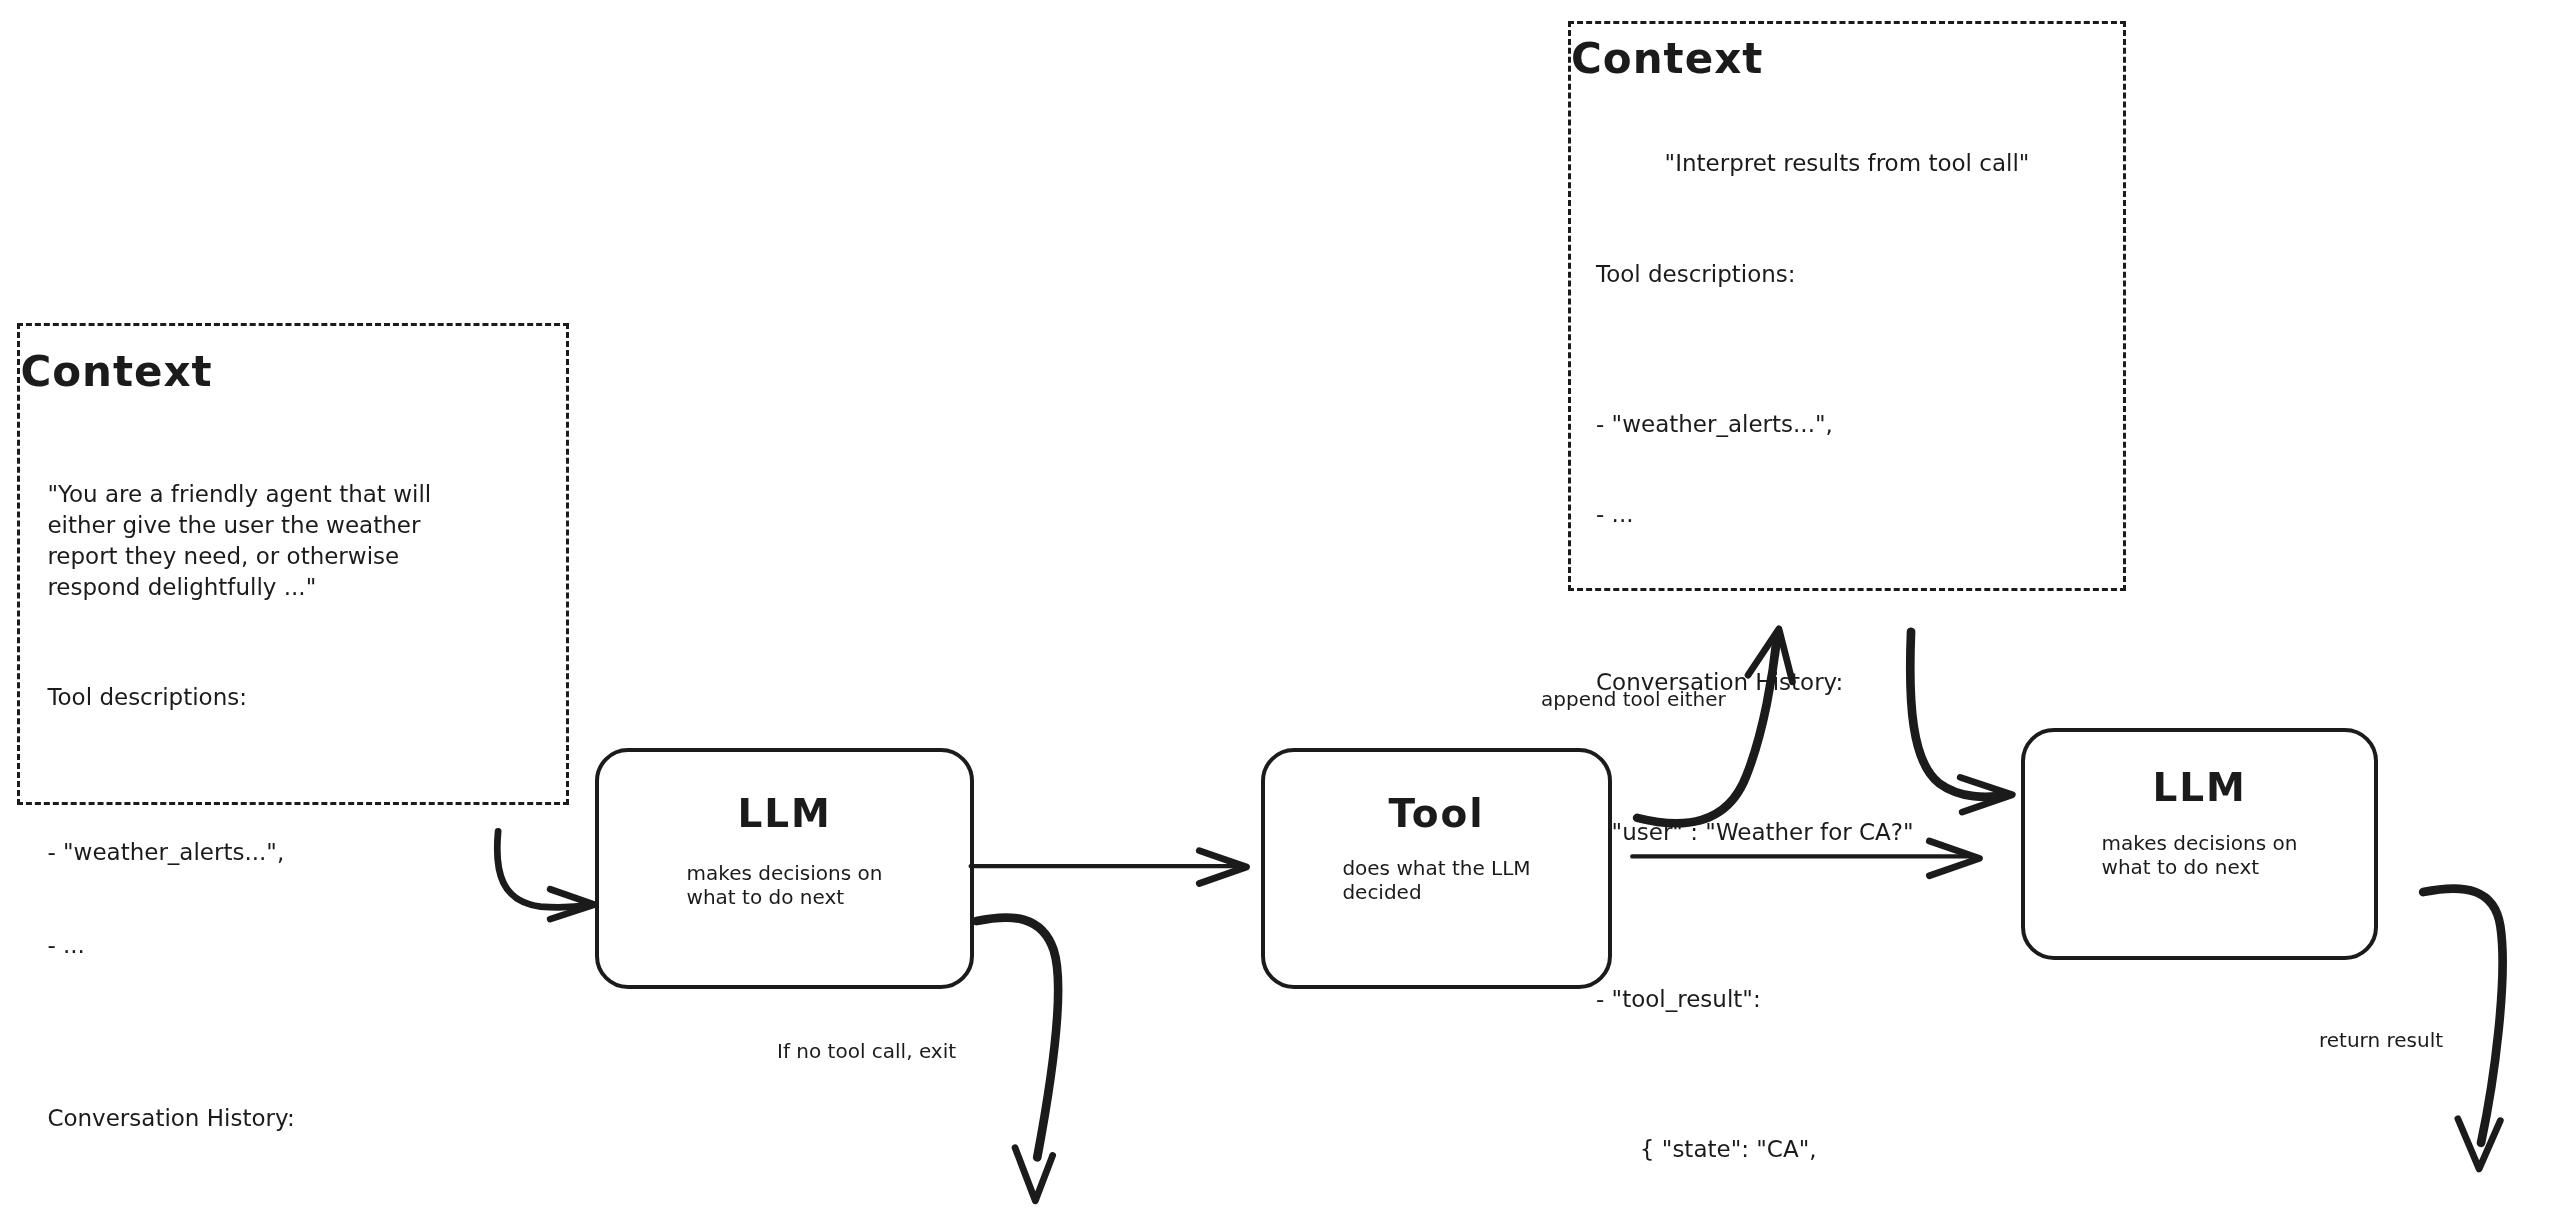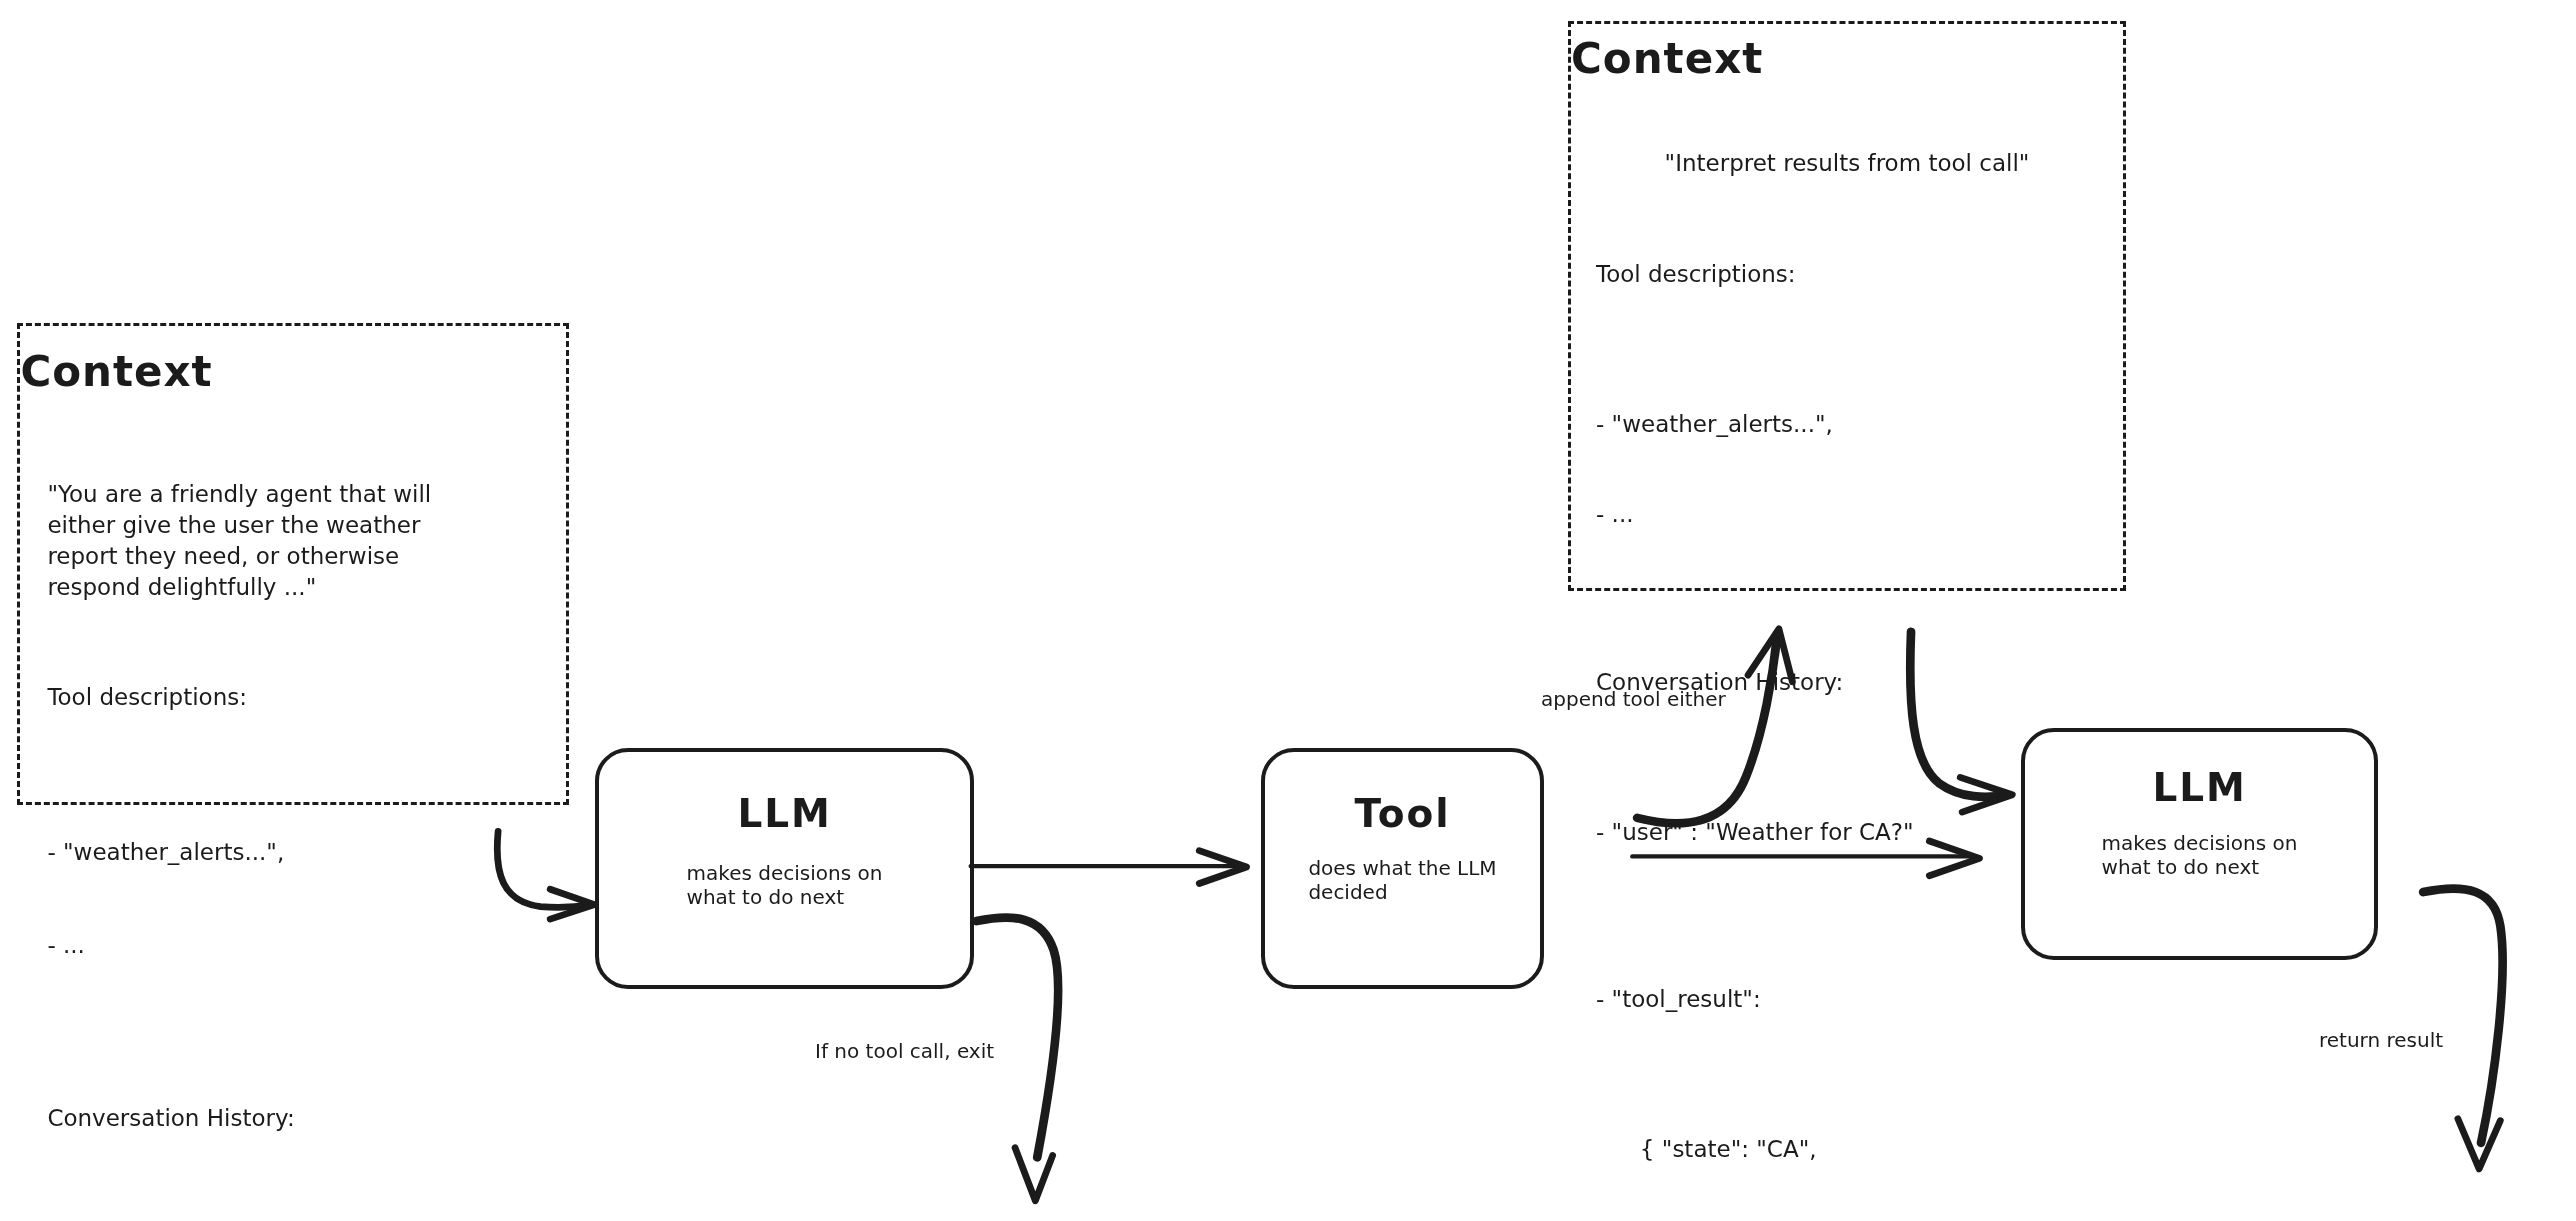--- a/index.html
+++ b/index.html
@@ -95,36 +95,36 @@
     font-size: 20px;
     line-height: 24px;
     color: #1b1b1b;
     margin-top: 25px;
     text-align: left;
     white-space: pre-line;
     align-self: center;
   }
 
   #node-llm-1 { left: 595px; top: 748px; width: 379px; height: 241px; }
-  #node-tool  { left: 1261px; top: 748px; width: 283px; height: 241px; }
+  #node-tool  { left: 1261px; top: 748px; width: 351px; height: 241px; }
   #node-llm-2 { left: 2021px; top: 728px; width: 357px; height: 232px; }
 
   #node-tool .node-sub { margin-top: 20px; }
   #node-llm-2 .node-title { margin-top: 33px; }
   #node-llm-2 .node-sub { margin-top: 21px; }
 
   
   .edge-label {
     position: absolute;
     font-family: "DejaVu Sans", sans-serif;
     font-size: 20px;
     color: #1b1b1b;
     white-space: nowrap;
   }
-  #lbl-exit   { left: 815px;  top: 1039px; }
+  #lbl-exit   { left: 777px;  top: 1039px; }
   #lbl-append { left: 1541px; top: 687px; }
   #lbl-return { left: 2319px; top: 1028px; }
 
   
   #wires {
     position: absolute;
     left: 0; top: 0;
     width: 2576px;
     height: 1221px;
     pointer-events: none;

